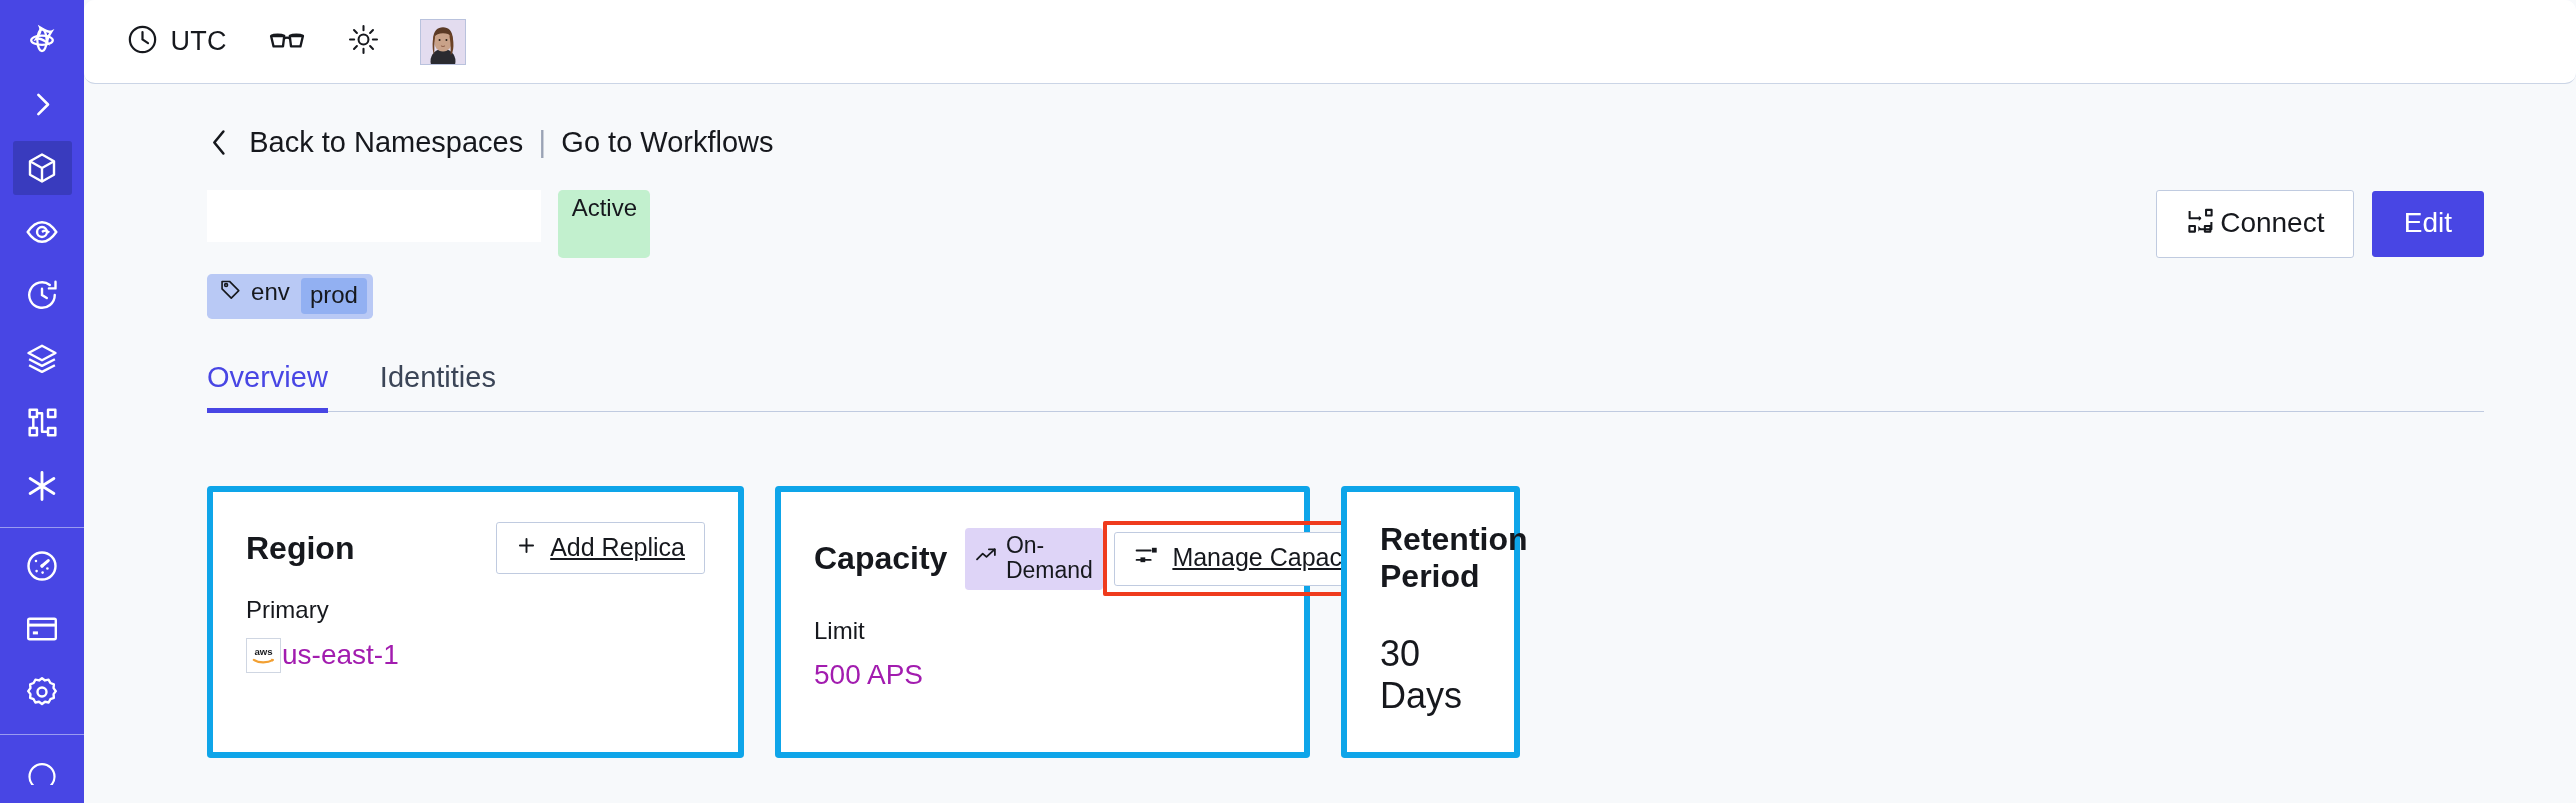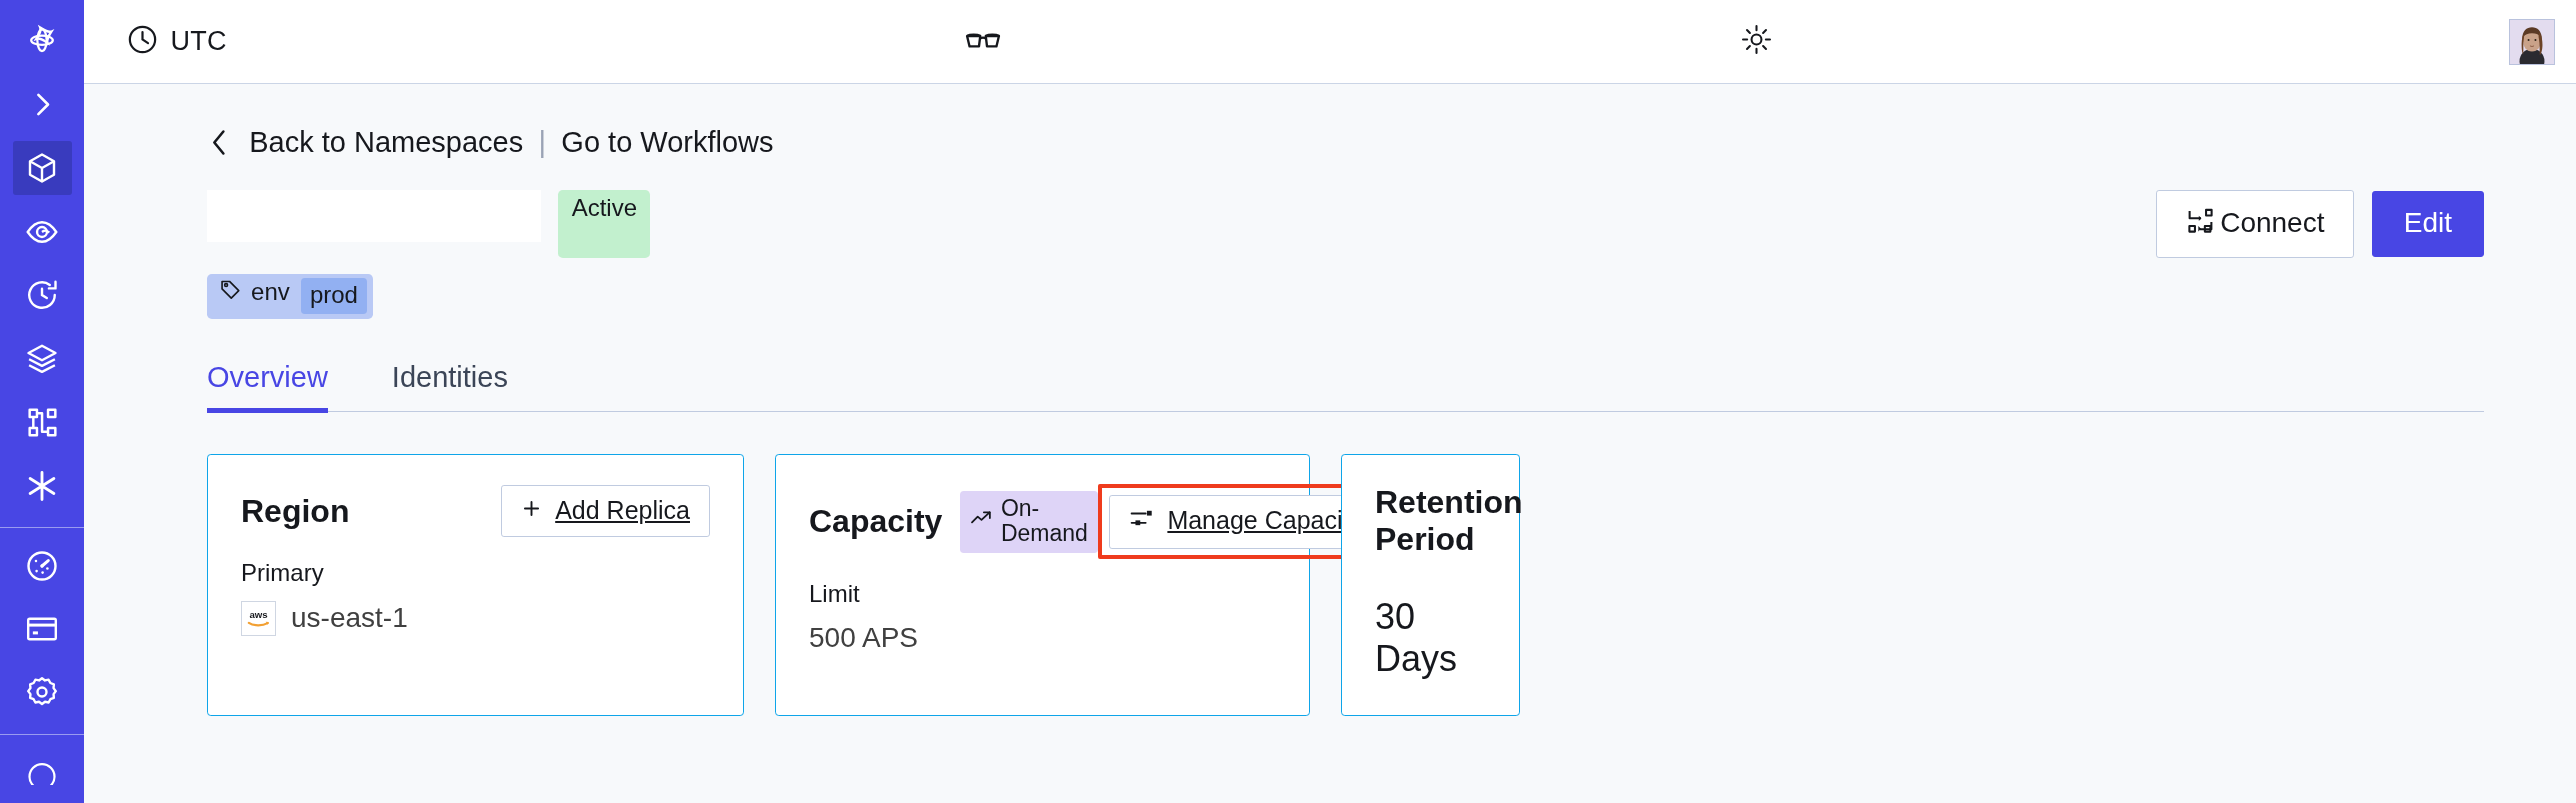--- a/index.html
+++ b/index.html
@@ -31,22 +31,23 @@
     width: 84px; height: 1px; background: #9a9bf0; margin: 9.6px 0 5.8px;
   }
 
   
   .main { flex: 1; display: flex; flex-direction: column; min-width: 0; }
 
   .topbar {
     height: 84px; min-height: 84px;
     background: #ffffff;
     border-bottom: 1px solid #cbd5e6;
-    display: flex; align-items: center; justify-content: space-between;
+    display: flex; align-items: center; justify-content: flex-start;
     padding-right: 21px;
+    border-radius: 11px;
   }
   .top-ctrl {
     display: flex; align-items: center; gap: 11.5px;
     margin-left: 42px; cursor: pointer;
   }
   .top-ctrl .tz-label { font-size: 27px; color: #16181d; letter-spacing: 0.3px; }
   .avatar {
     width: 46px; height: 46px; margin-left: 40px;
     border: 1px solid #b9c2dd; background: #e3dcef;
     display: block; cursor: pointer;
@@ -104,49 +105,49 @@
   .tag {
     display: inline-flex; align-items: flex-start; gap: 9.6px;
     background: #b9c9f5; border-radius: 4.8px;
     padding: 4.8px 6.7px 4.8px 11.5px; font-size: 24px; color: #16181d; cursor: pointer;
   }
   .tag .tag-key { padding-right: 1.9px; }
   .tag .tag-val { background: #92b0f2; border-radius: 3.8px; padding: 2.9px 8.6px 4.8px; }
 
   
   .tabs {
-    margin-top: 42px; display: flex; align-items: center; gap: 16px;
+    margin-top: 42px; display: flex; align-items: center; gap: 4px;
     border-bottom: 1.9px solid #c0cbe0;
   }
   .tab {
     font-size: 29px; color: #3b4557; padding: 0 21px 17.3px 0;
     cursor: pointer; position: relative; margin-right: 27px;
   }
   .tab.active { color: #4846e4; }
   .tab.active::after {
     content: ""; position: absolute; left: 0; right: 21px; bottom: -1.9px;
     height: 4.8px; background: #4846e4;
   }
 
   
   .cards {
     margin-top: 42px;
     display: flex; gap: 31px; align-items: stretch;
   }
   .card {
-    background: #ffffff; border: 1px solid #0ea5e9; border-radius: 3.8px;
-    padding: 29px 33px 35px; position: relative;
+    background: #ffffff; border: 6px solid #0ea5e9; border-radius: 3.8px;
+    padding: 29px 33px 35px; position: relative; margin-top: 32px;
   }
   .card-region { width: 537px; }
   .card-capacity { width: 535px; }
   .card-retention { width: 179px; }
   .card-head { display: flex; align-items: center; min-height: 54px; }
   .card-title { font-size: 32px; font-weight: bold; color: #16181d; }
   .card-label { font-size: 24px; color: #16181d; margin-top: 21px; }
-  .card-value { font-size: 28px; color: #404040; margin-top: 13.4px; display: flex; align-items: center; gap: 15px; text-align: center; }
+  .card-value { font-size: 28px; color: #a21caf; margin-top: 13.4px; display: flex; align-items: center; gap: 1px; text-align: center; }
   .card-value-lg { font-size: 36px; color: #16181d; margin-top: 38px; }
   .badge-ondemand {
     margin-left: 17.3px; background: #ded4f7; color: #16181d;
     font-size: 23px; padding: 4.8px 10.5px 6.7px; border-radius: 3.8px;
     display: inline-flex; align-items: center; gap: 7.7px; line-height: 1.1;
   }
   .card-head-btn { margin-left: auto; }
   .btn-outline {
     display: inline-flex; align-items: center; gap: 13.4px;
     background: #ffffff; border: 1px solid #c0cbe0; color: #16181d;

